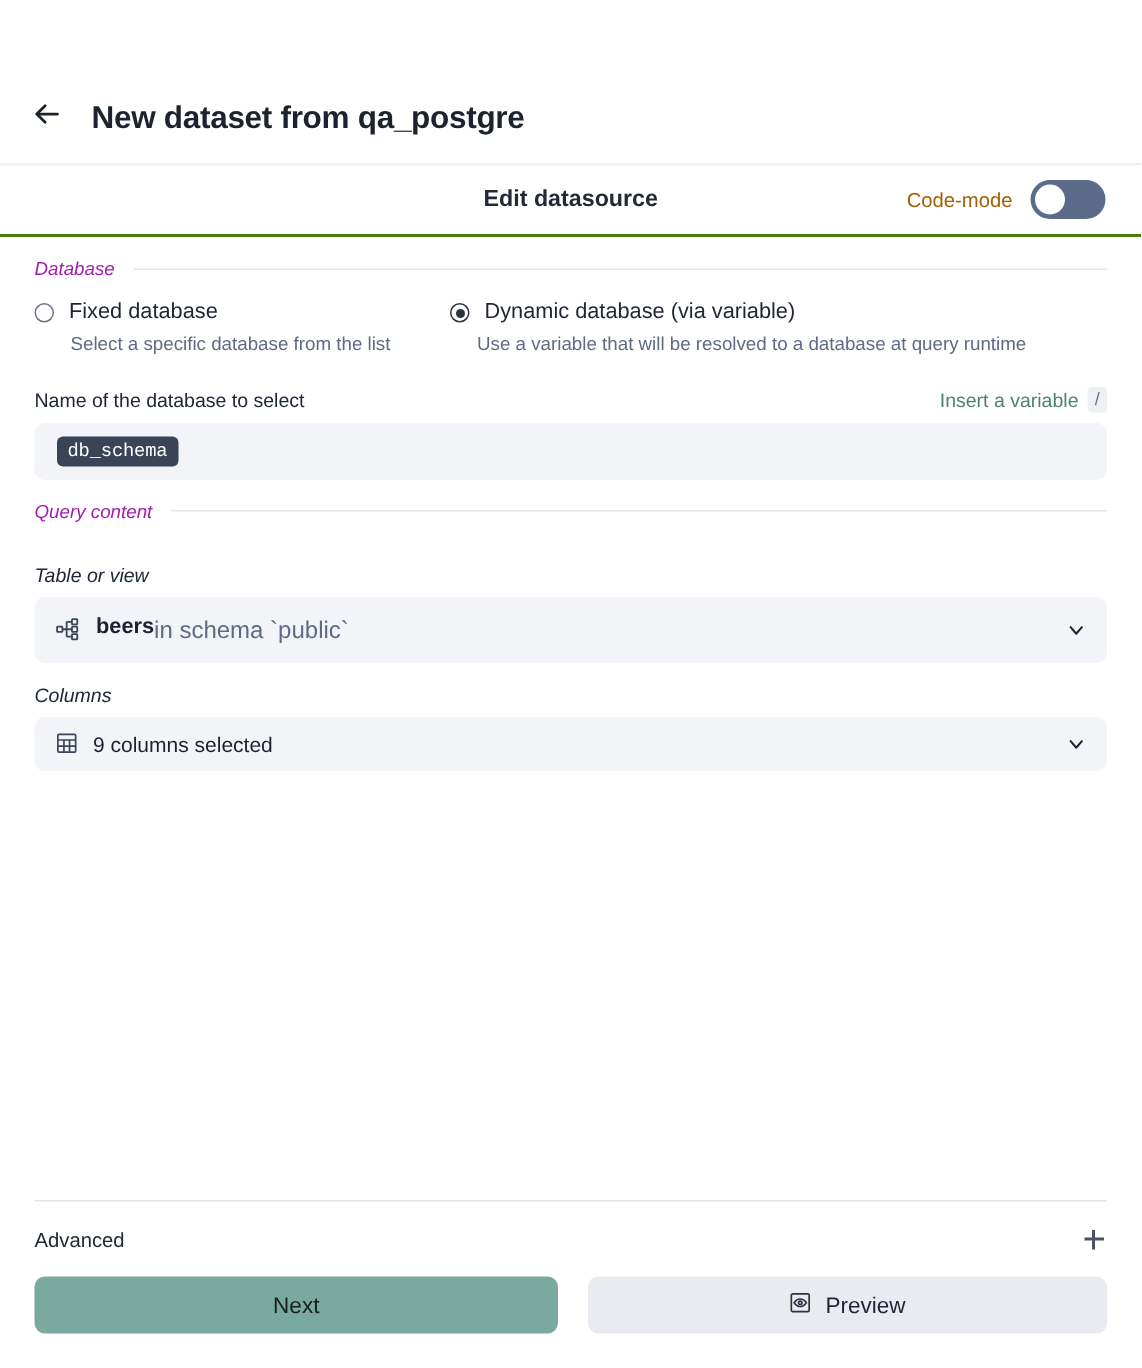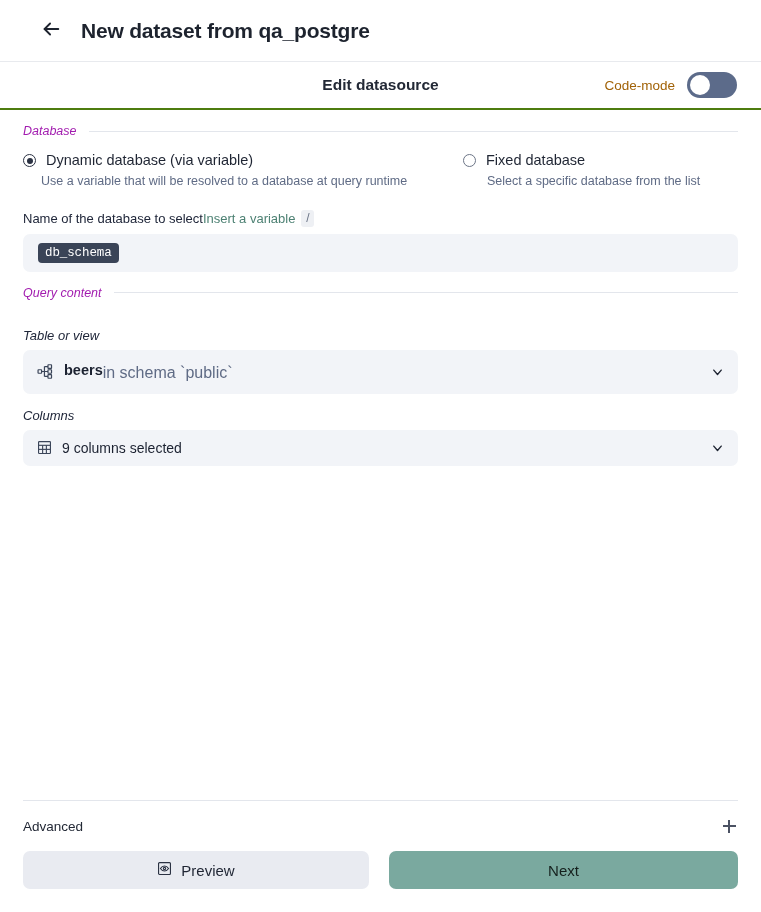--- a/index.html
+++ b/index.html
@@ -22,23 +22,24 @@
     border-bottom-right-radius: 10px;
     overflow: hidden;
   }
 
   
   .titlebar {
     height: 62px;
     flex: 0 0 62px;
     display: flex;
     align-items: center;
-    padding: 0 36px;
+    padding: 0 16px;
     border-bottom: 1px solid #e8eaee;
     background: #fff;
+    margin-top: 48px;
   }
   .back-btn {
     width: 30px; height: 30px;
     display: flex; align-items: center; justify-content: center;
     cursor: pointer;
     flex: 0 0 auto;
     border-radius: 4px;
   }
   .page-title {
     font-size: 21px;
@@ -168,20 +169,21 @@
     line-height: 1.35;
     margin-top: 5px;
   }
   .radio-desc.indent-a { padding-left: 24px; max-width: 240px; }
   .radio-desc.indent-b { padding-left: 18px; max-width: 430px; }
 
   
   .field-head {
     display: flex;
     align-items: baseline;
+    justify-content: space-between;
     margin-top: 16px;
     margin-bottom: 7px;
   }
   .field-label {
     font-size: 13px;
     color: #20273a;
   }
   .insert-var {
     display: flex;
     align-items: center;
@@ -363,33 +365,33 @@
   </div>
 
   <div class="body">
 
     <div class="section-head">
       <span class="s-label">Database</span>
       <span class="s-rule"></span>
     </div>
 
     <div class="radio-row">
+      <div class="radio-col">
+        <div class="radio-opt">
+          <span class="radio"></span>
+          <span class="radio-label">Fixed database</span>
+        </div>
+        <div class="radio-desc indent-a">Select a specific database from the list</div>
+      </div>
       <div class="radio-col wide">
         <div class="radio-opt">
           <span class="radio checked"></span>
           <span class="radio-label">Dynamic database (via variable)</span>
         </div>
         <div class="radio-desc indent-b">Use a variable that will be resolved to a database at query runtime</div>
-      </div>
-      <div class="radio-col">
-        <div class="radio-opt">
-          <span class="radio"></span>
-          <span class="radio-label">Fixed database</span>
-        </div>
-        <div class="radio-desc indent-a">Select a specific database from the list</div>
       </div>
     </div>
 
     <div class="field-head">
       <span class="field-label">Name of the database to select</span>
       <span class="insert-var">
         <span class="iv-text">Insert a variable</span>
         <span class="slash-badge">/</span>
       </span>
     </div>
@@ -446,28 +448,28 @@
     <div class="spacer"></div>
 
     <div class="adv-rule"></div>
     <div class="advanced">
       <span class="adv-label">Advanced</span>
       <span class="plus"></span>
     </div>
   </div>
 
   <div class="footer">
+    <button class="btn btn-next">
+      <span>Next</span>
+    </button>
     <button class="btn btn-preview">
       <span>
         <svg width="15" height="15" viewBox="0 0 24 24" fill="none" stroke="#2b3243" stroke-width="1.8">
           <rect x="2.5" y="2.5" width="19" height="19" rx="1.5"></rect>
           <path d="M5.5 12s2.6-4 6.5-4 6.5 4 6.5 4-2.6 4-6.5 4-6.5-4-6.5-4z"></path>
           <circle cx="12" cy="12" r="1.8"></circle>
         </svg>
       </span>
       <span>Preview</span>
     </button>
-    <button class="btn btn-next">
-      <span>Next</span>
-    </button>
   </div>
 
 </div>
 
 </body></html>

